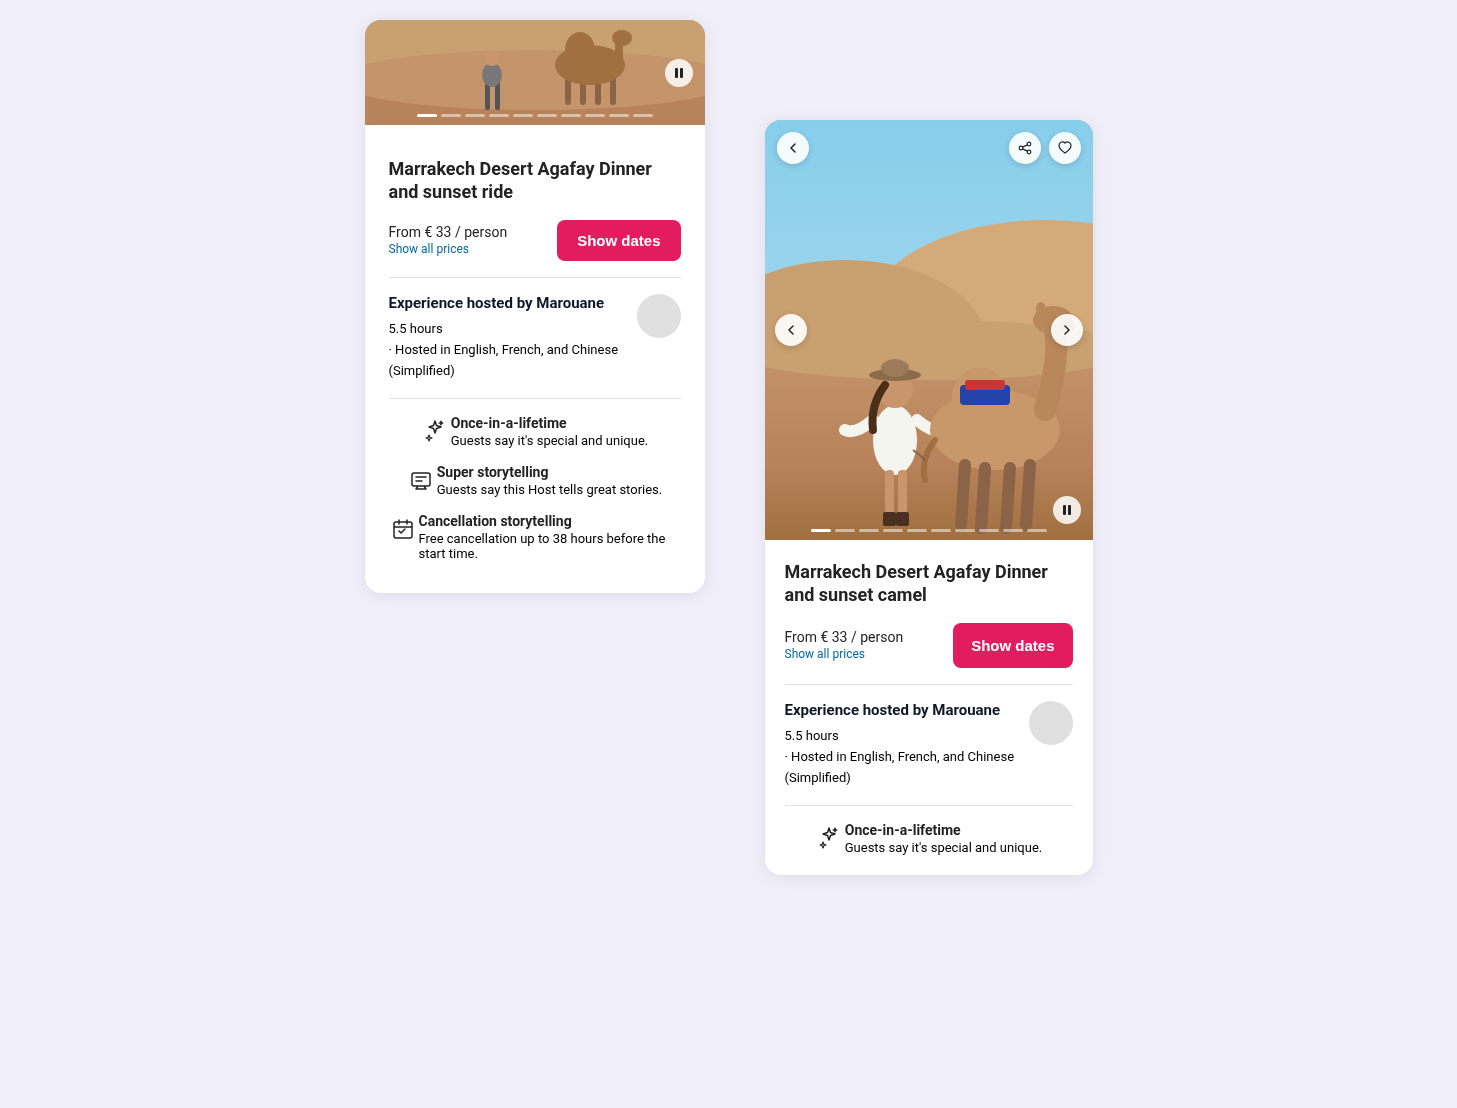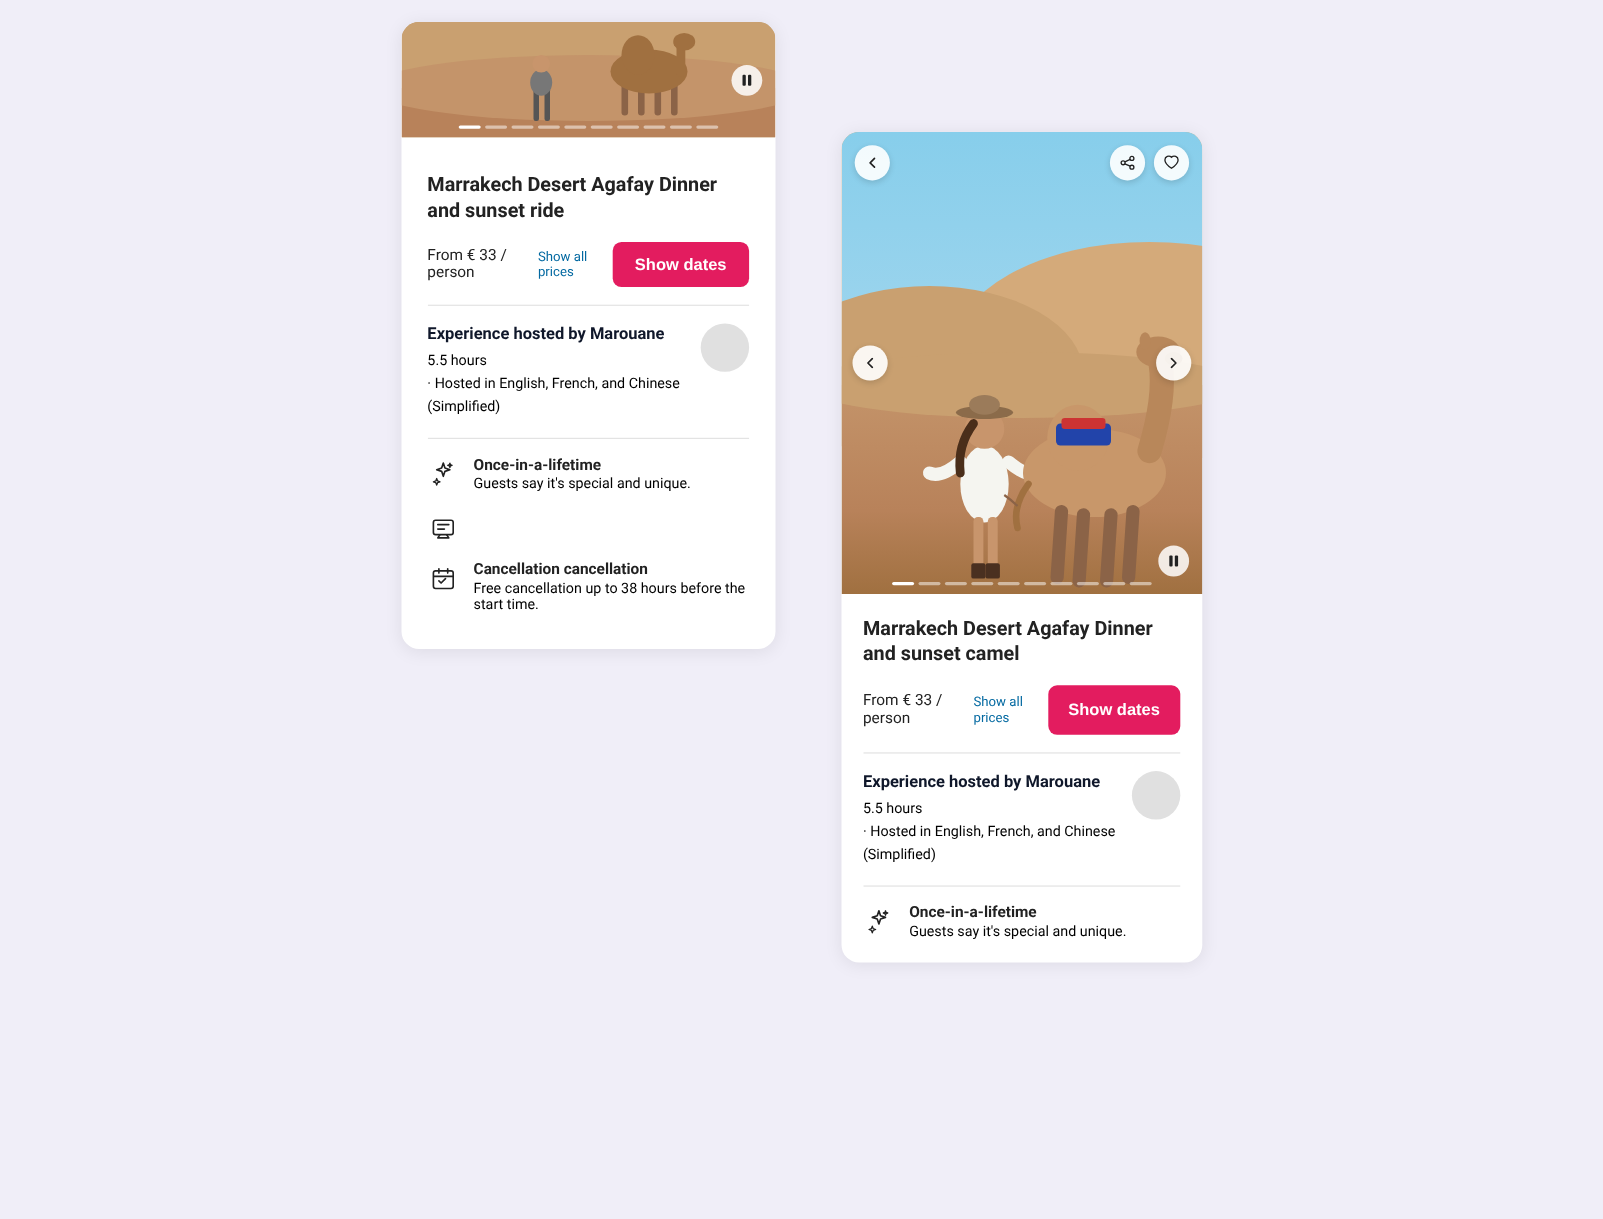--- a/index.html
+++ b/index.html
@@ -95,21 +95,21 @@
 
     .price-row {
       display: flex;
       align-items: center;
       justify-content: space-between;
       margin-bottom: 4px;
     }
 
     .price-info {
       display: flex;
-      flex-direction: row;
+      flex-direction: column;
     }
 
     .price-text {
       font-size: 14px;
       color: #222;
     }
 
     .show-all-prices {
       font-size: 12px;
       color: #0369a1;
@@ -171,21 +171,22 @@
     .feature-list {
       display: flex;
       flex-direction: column;
       gap: 16px;
       margin-top: 4px;
     }
 
     .feature-item {
       display: flex;
       align-items: flex-start;
-      gap: 14px;
+      gap: 2px;
+      justify-content: center;
     }
 
     .feature-icon {
       width: 28px;
       height: 28px;
       flex-shrink: 0;
       display: flex;
       align-items: center;
       justify-content: center;
       margin-top: 2px;
@@ -390,33 +391,37 @@
       </div>
 
       <div class="feature-item">
         <div class="feature-icon">
           <svg width="24" height="24" viewBox="0 0 24 24" fill="none">
             <rect x="3" y="5" width="18" height="13" rx="2" stroke="#222" stroke-width="1.5"></rect>
             <path d="M7 9h10M7 13h6" stroke="#222" stroke-width="1.5" stroke-linecap="round"></path>
             <path d="M9 18l-2 3h10l-2-3" stroke="#222" stroke-width="1.5" stroke-linejoin="round"></path>
           </svg>
         </div>
+        <div class="feature-text-block">
+          <div class="feature-title">Super storytelling</div>
+          <div class="feature-desc">Guests say this Host tells great stories.</div>
+        </div>
       </div>
 
       <div class="feature-item">
         <div class="feature-icon">
           <svg width="24" height="24" viewBox="0 0 24 24" fill="none">
             <rect x="3" y="5" width="18" height="16" rx="2" stroke="#222" stroke-width="1.5"></rect>
             <path d="M3 10h18" stroke="#222" stroke-width="1.5"></path>
             <path d="M8 3v4M16 3v4" stroke="#222" stroke-width="1.5" stroke-linecap="round"></path>
             <path d="M8 14l2 2 4-4" stroke="#222" stroke-width="1.5" stroke-linecap="round" stroke-linejoin="round"></path>
           </svg>
         </div>
         <div class="feature-text-block">
-          <div class="feature-title">Cancellation cancellation</div>
+          <div class="feature-title">Cancellation storytelling</div>
           <div class="feature-desc">Free cancellation up to 38 hours before the start time.</div>
         </div>
       </div>
     </div>
   </div>
 </div>
 
 <div class="card card-right">
   <div class="card-image-container" style="height:420px; position:relative;">
     

